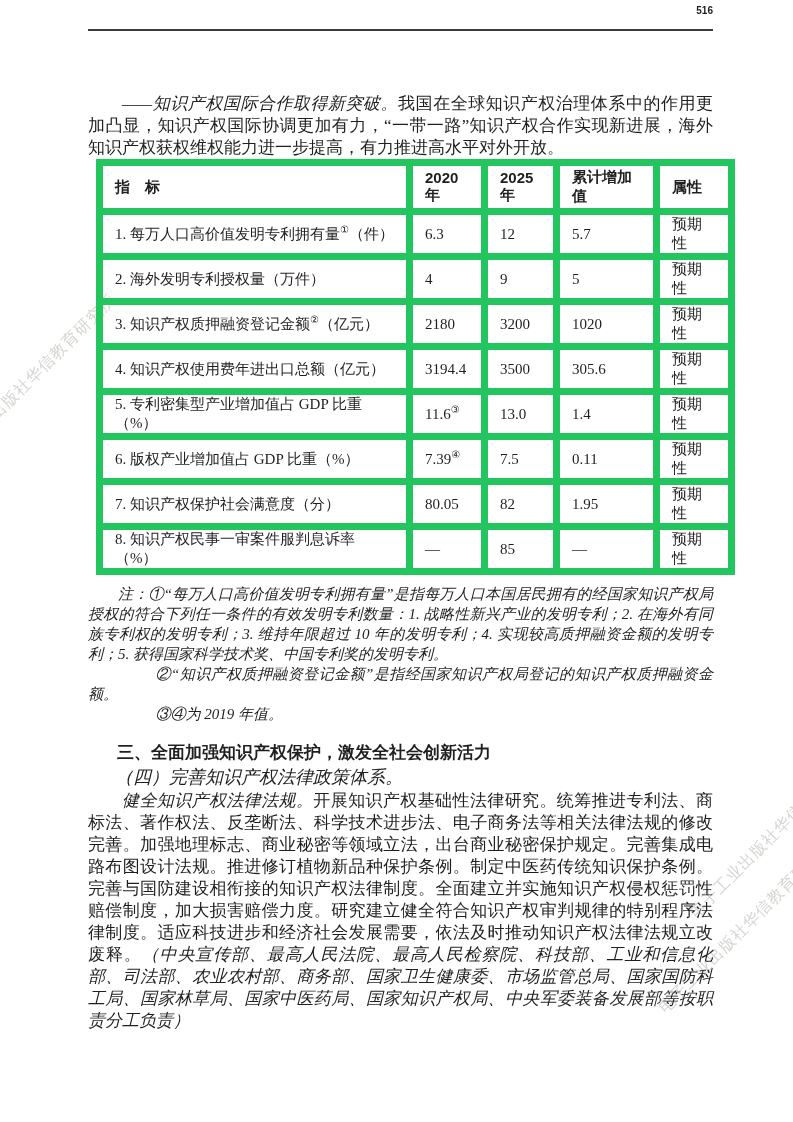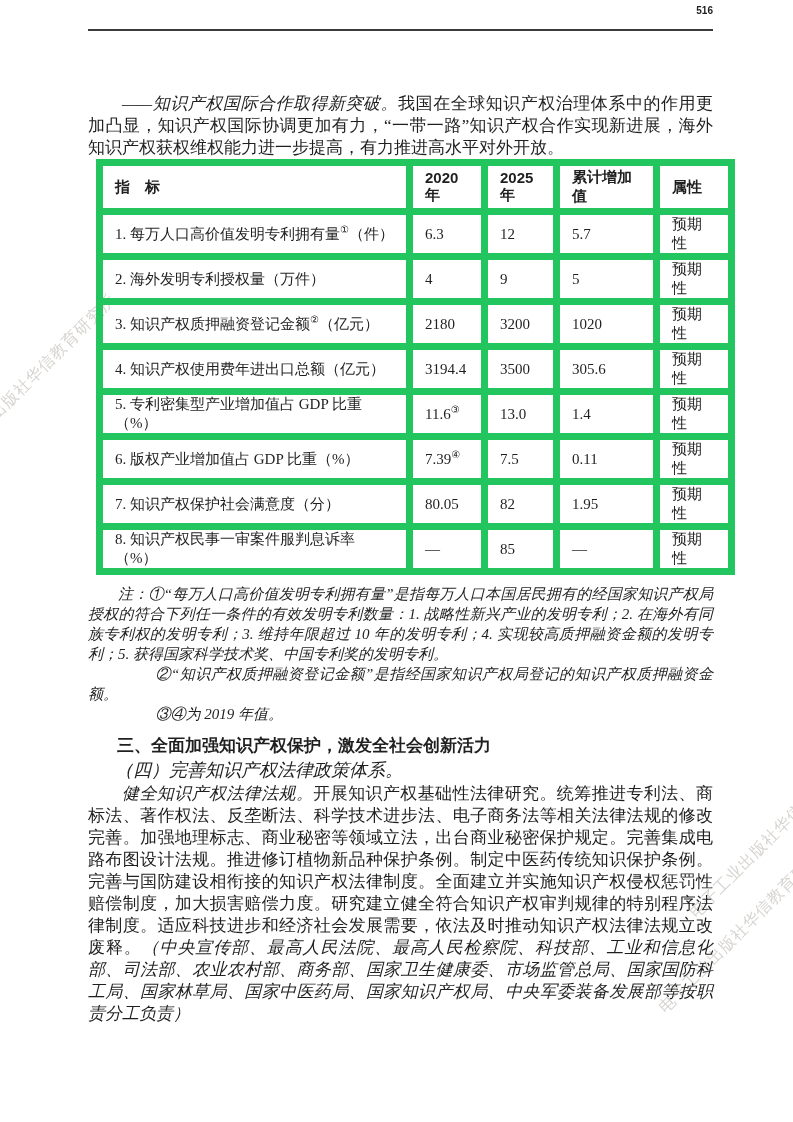--- a/index.html
+++ b/index.html
@@ -77,21 +77,21 @@
   .notes{margin-top:9px;}
   .note{
     font-size:15px;
     line-height:20px;
     text-align:justify;
     font-style:italic;
   }
   .note-1{text-indent:2em;}
   .note-2,.note-3{text-indent:4.5em;}
   .sec-heading{
-    margin-top:11px;
+    margin-top:18px;
     font-family:"Liberation Sans","DejaVu Sans",sans-serif;
     font-weight:bold;
     font-size:17px;
     line-height:22px;
     text-indent:1.7em;
   }
   .sub-heading{
     margin-top:2px;
     font-size:18px;
     line-height:22px;

